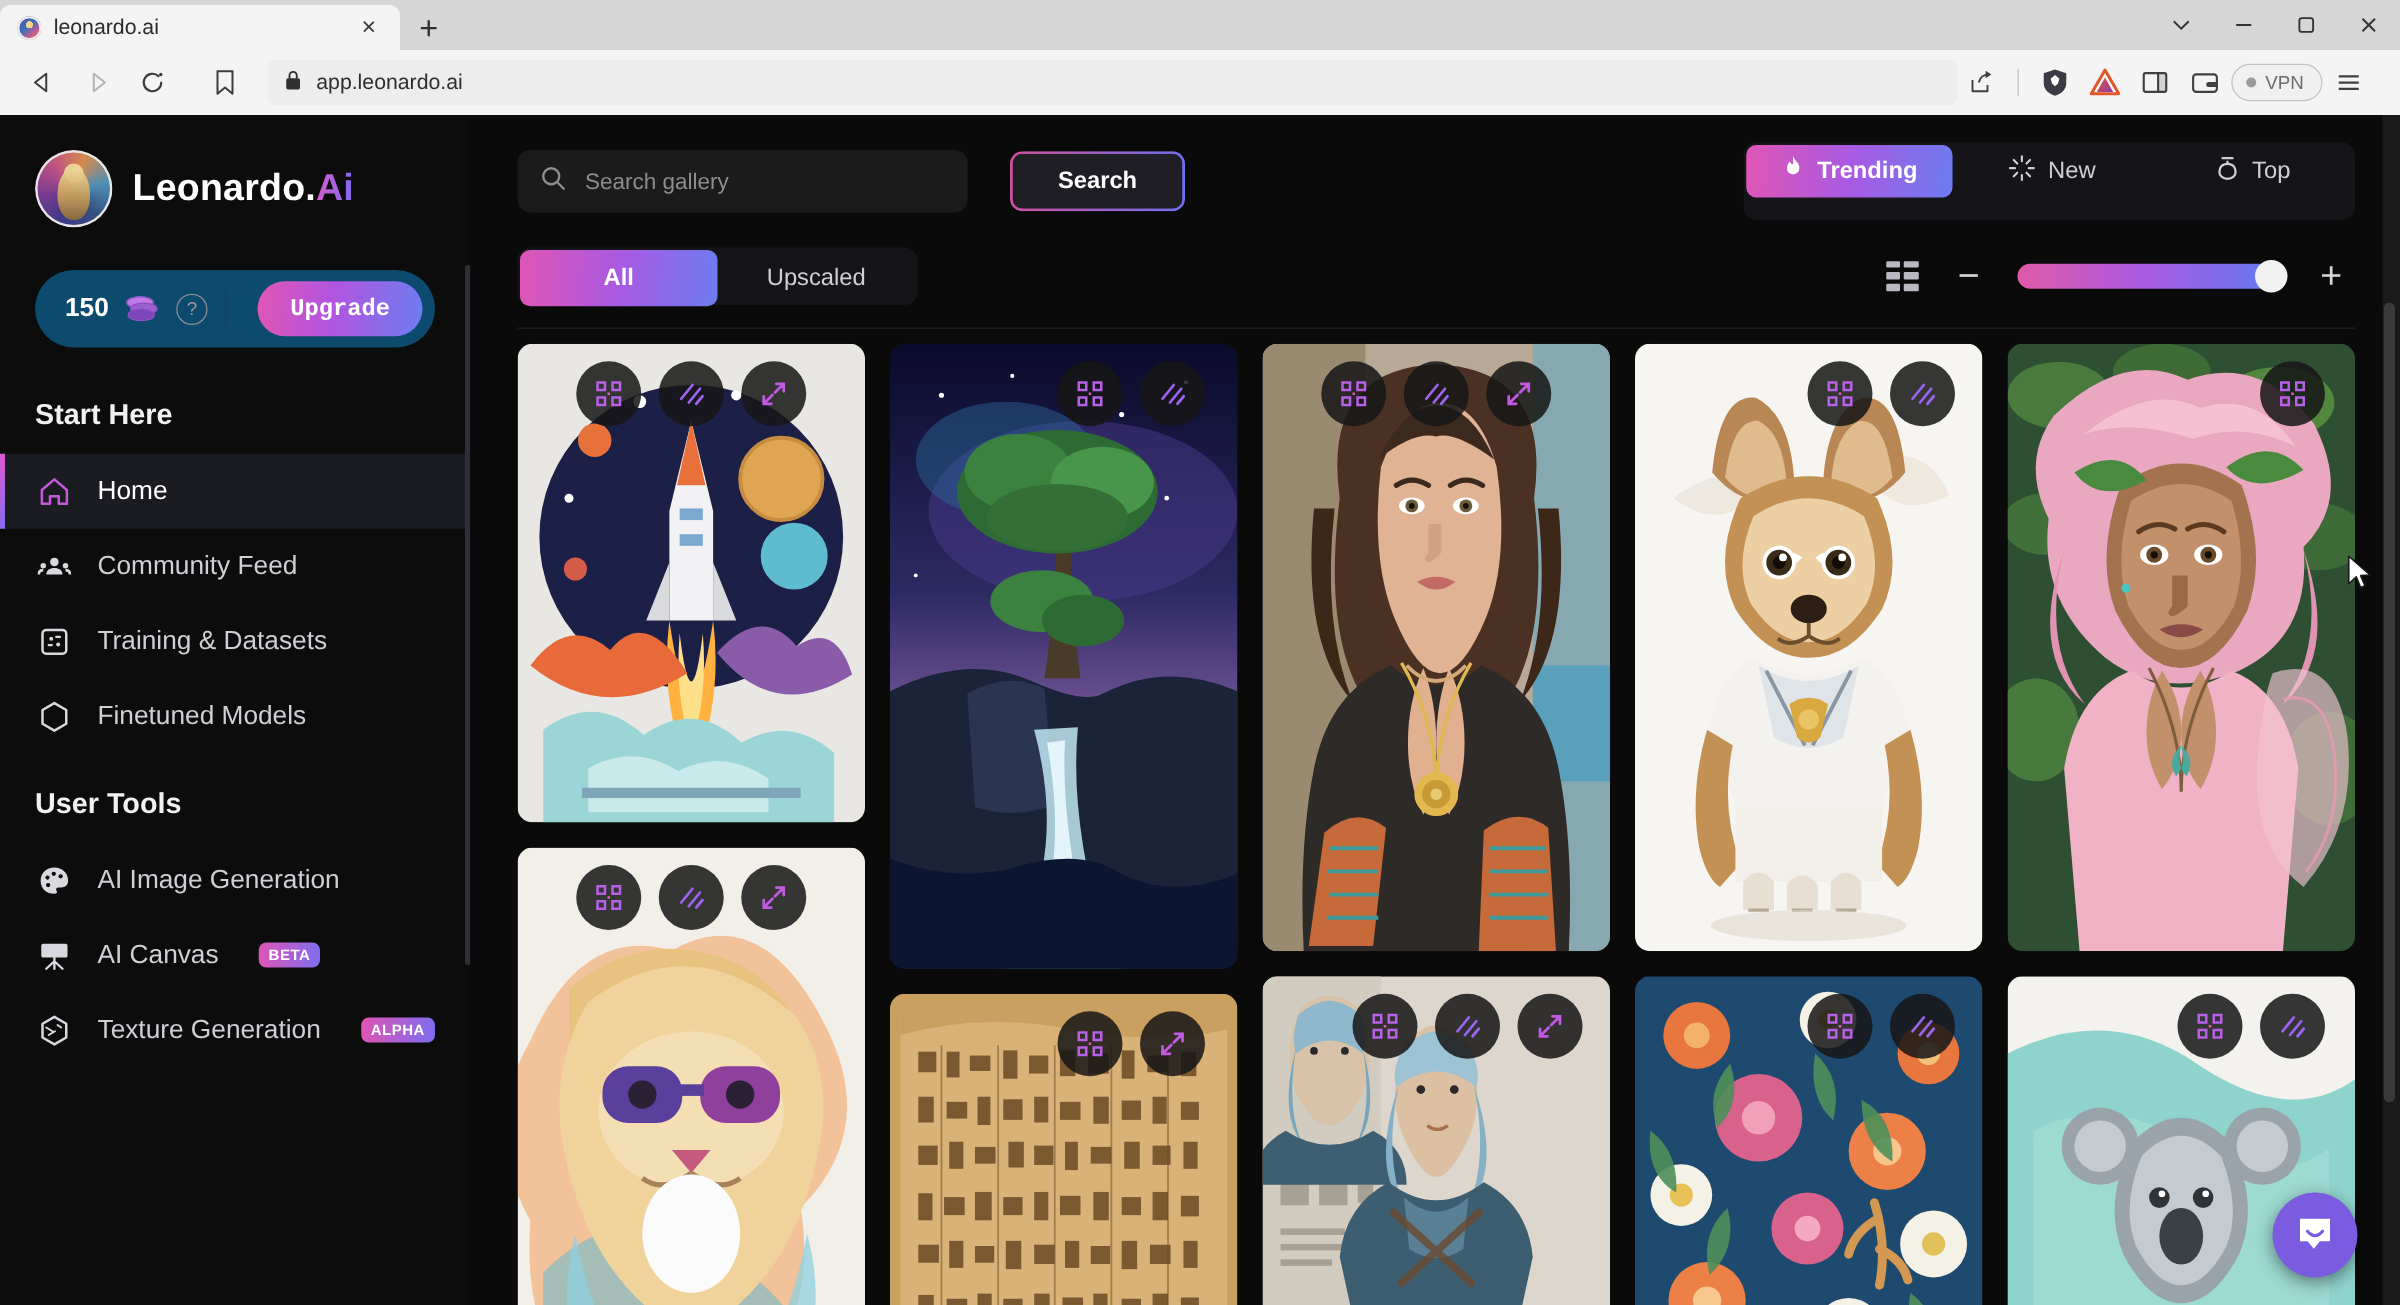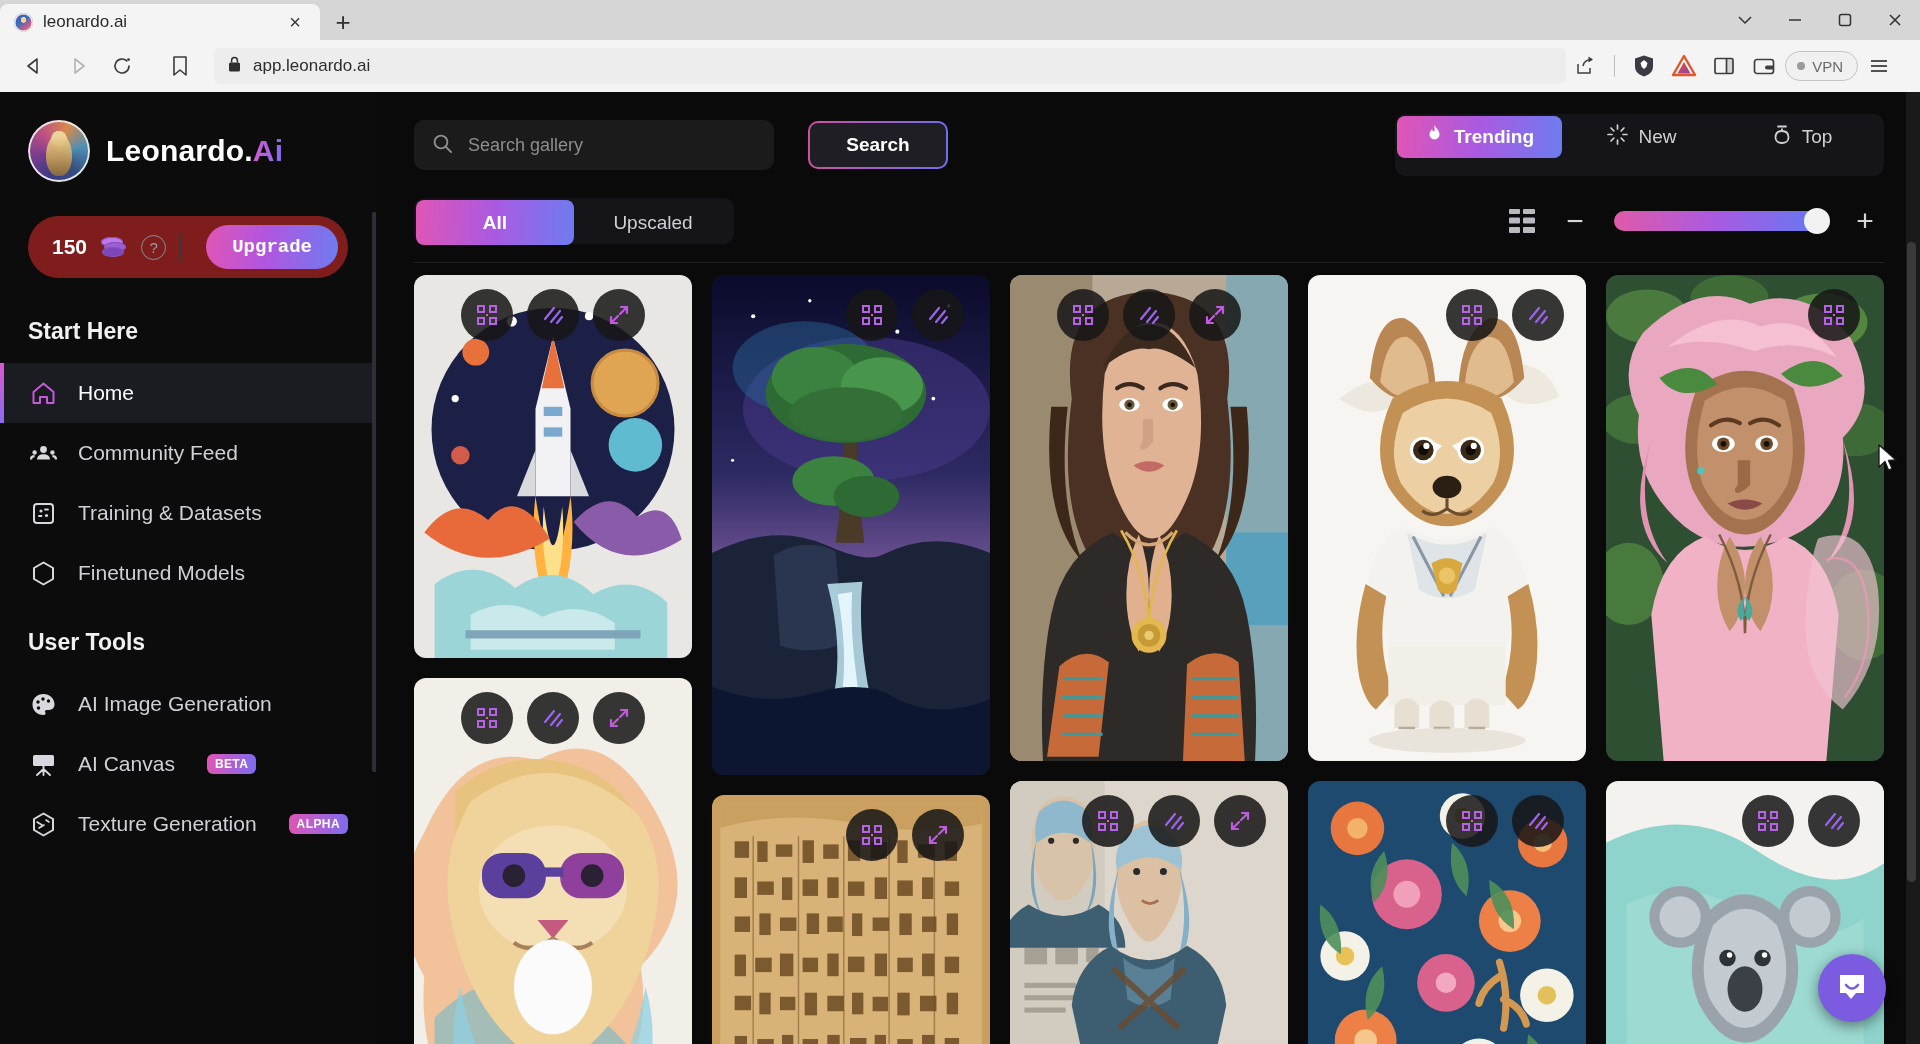--- a/index.html
+++ b/index.html
@@ -70,21 +70,21 @@
   }
   .brand-logo::after{
     content:""; position:absolute; inset:14px 18px 6px 18px; border-radius:50% 50% 45% 45%;
     background:linear-gradient(180deg,#efd79a,#c9a15b 55%,#8e6b3a);
     opacity:.92;
   }
   .brand-text { font-size:30px; font-weight:700; color:#fff; letter-spacing:.2px; }
   .brand-text .ai { background:linear-gradient(90deg,#d35bd0,#7f6bf0); -webkit-background-clip:text; background-clip:text; color:transparent; }
 
   .credits {
-    margin:0 28px 40px 28px; height:62px; background:#7f1d1d; border-radius:31px;
+    margin:0 28px 40px 28px; height:62px; background:#0c4a6e; border-radius:31px;
     display:flex; align-items:center; padding:0 10px 0 24px; gap:14px;
   }
   .credit-num { font-size:21px; font-weight:700; color:#fff; }
   .coin {
     width:26px; height:20px; position:relative; flex:0 0 26px;
   }
   .coin i { position:absolute; width:22px; height:10px; border-radius:50%; background:#a86fd8; box-shadow:0 0 0 1px #8a4fc0 inset; }
   .coin i:nth-child(1){ left:0; top:0; background:#c07ae8; }
   .coin i:nth-child(2){ left:3px; top:5px; background:#9b5fd0;}
   .coin i:nth-child(3){ left:1px; top:10px; background:#7d46b8;}

